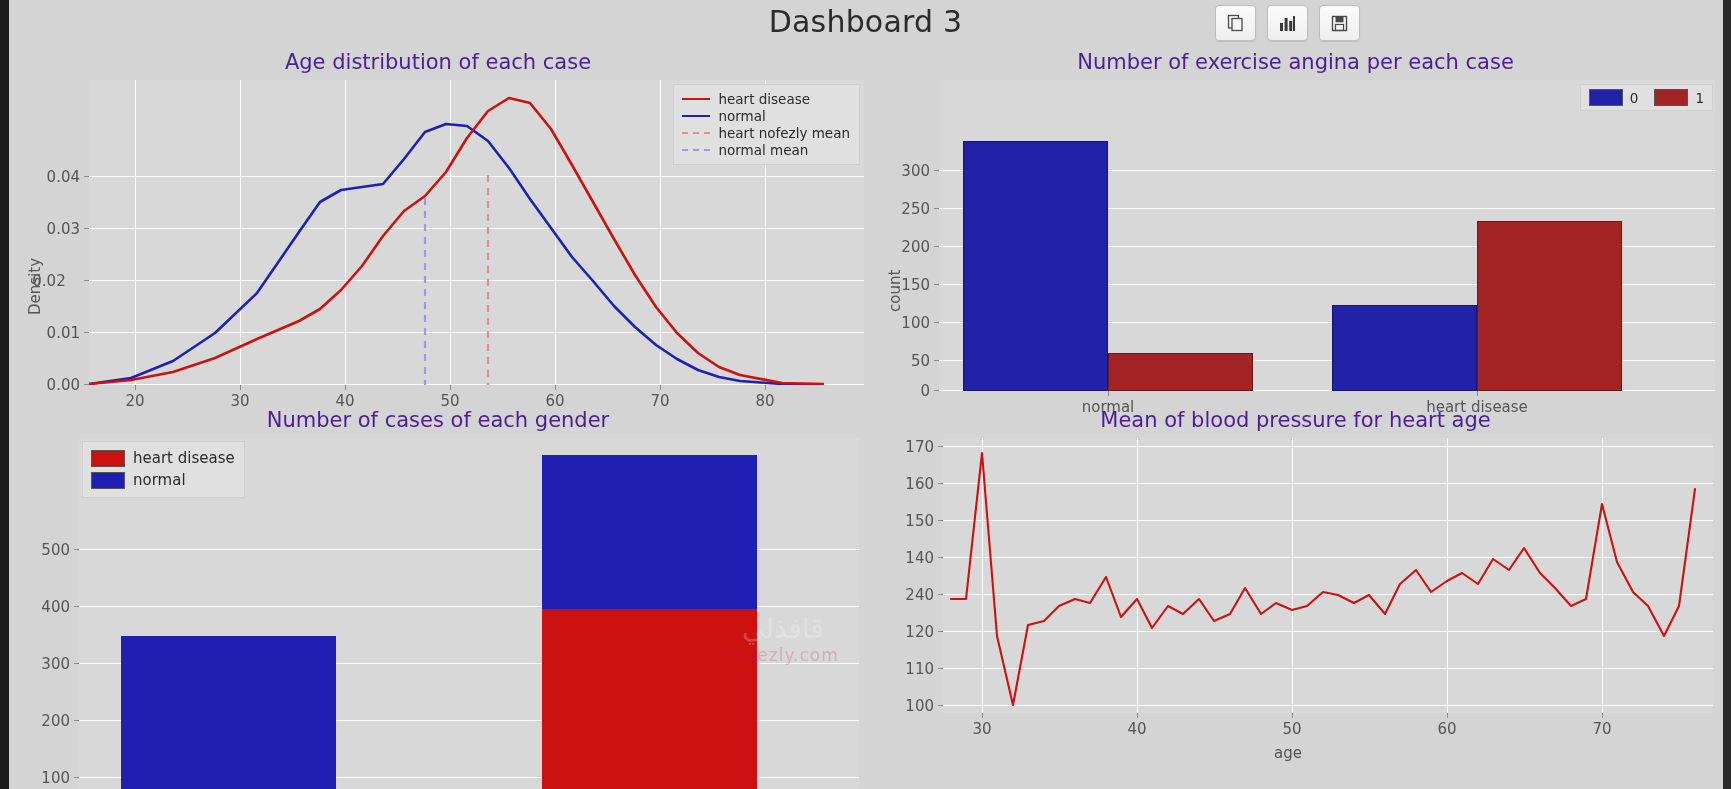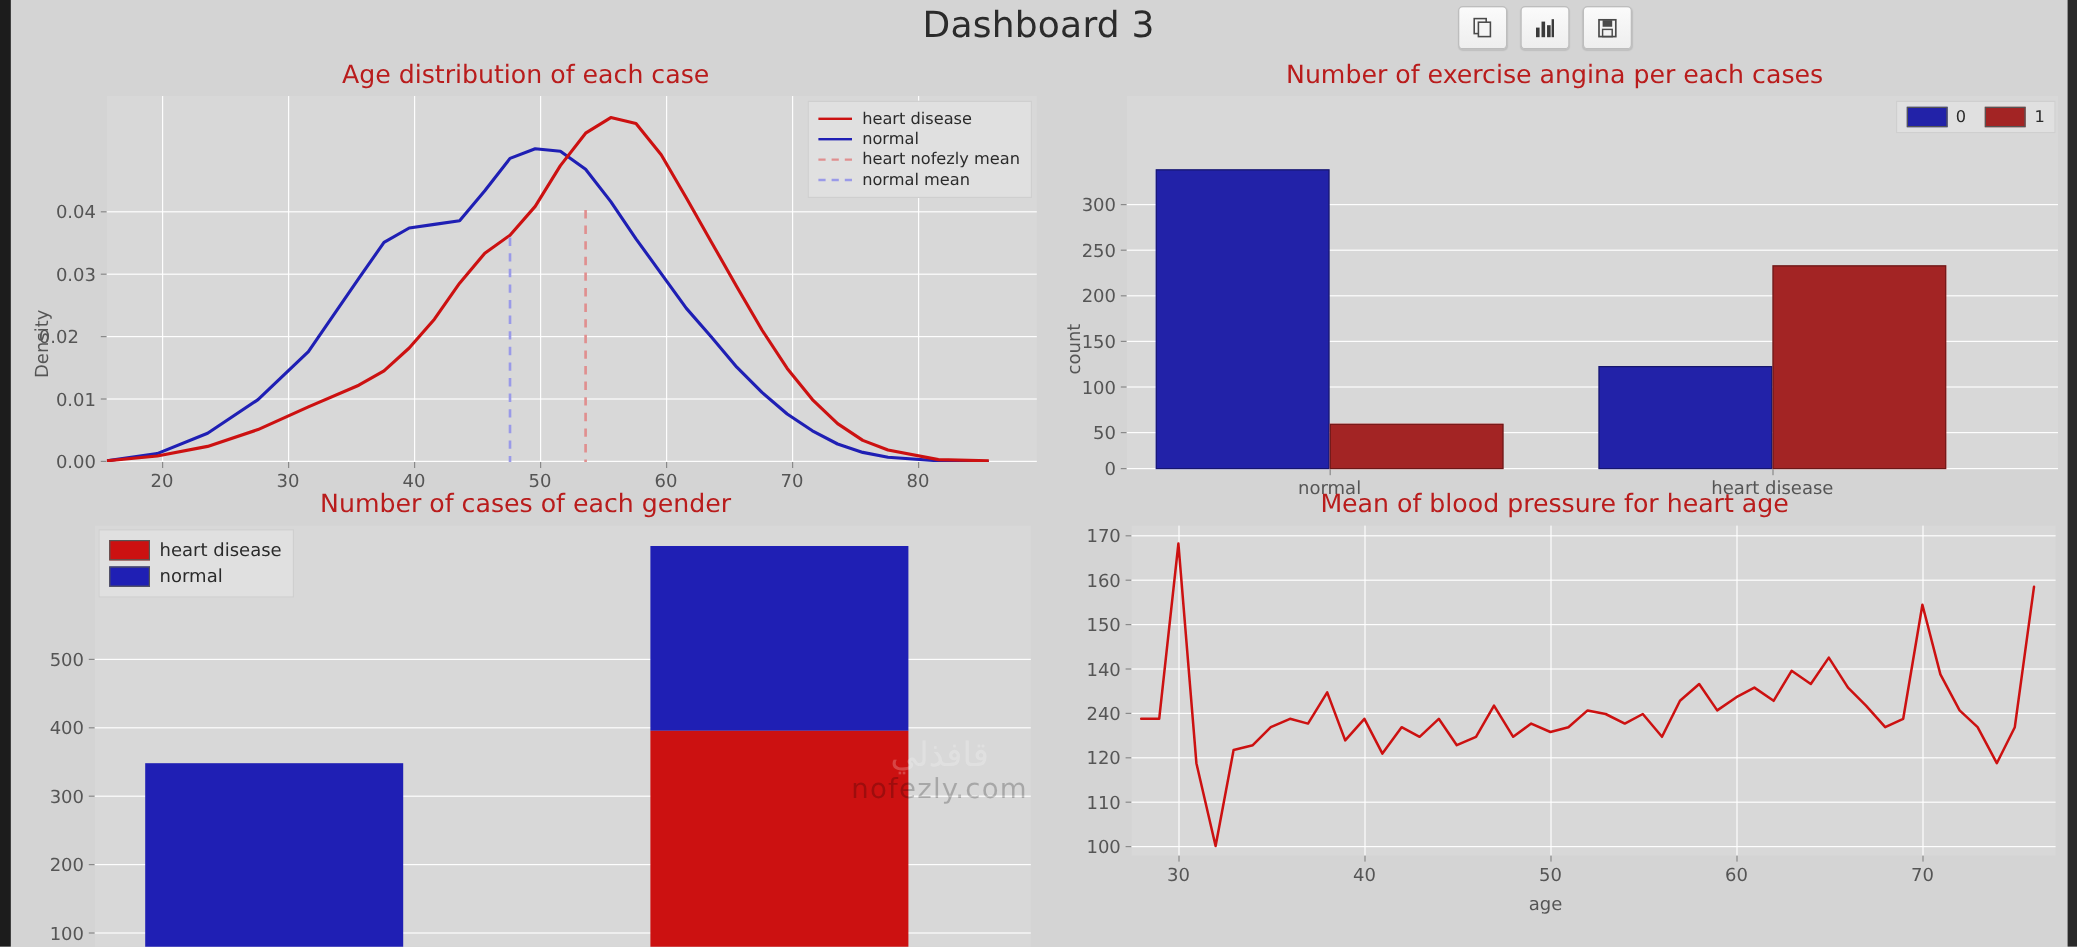--- a/index.html
+++ b/index.html
@@ -23,21 +23,21 @@
     background:linear-gradient(#fbfbfb,#eeeeee);
     display:flex;align-items:center;justify-content:center;
     box-shadow:0 1px 1px rgba(0,0,0,.10);
   }
   .tool-btn svg{display:block;}
 
   
   .panel{position:absolute;}
   .panel-title{
     position:absolute;left:0;top:0;width:100%;text-align:center;
-    font-size:21px;color:#b91c1c;
+    font-size:21px;color:#4c1d95;
   }
   .plot{position:absolute;background:#d8d8d8;}
   .axis-label-y{
     position:absolute;transform-origin:0 0;transform:rotate(-90deg);
     font-size:15px;color:#555;white-space:nowrap;
   }
   .axis-label-x{position:absolute;font-size:15px;color:#555;text-align:center;}
   .tick-y{position:absolute;font-size:15px;color:#555;text-align:right;white-space:nowrap;}
   .tick-x{position:absolute;font-size:15px;color:#555;text-align:center;white-space:nowrap;}
   .tickmark-y{position:absolute;width:5px;height:1px;background:#8a8a8a;}
@@ -55,21 +55,21 @@
   .lg-dash{width:28px;height:0;border-top:2.4px dashed #000;}
   .lg-swatch{width:32px;height:15px;border:1px solid #555;}
   .legend-inline{display:flex;align-items:center;gap:7px;}
 
   .bar{position:absolute;}
   .bar-border{box-shadow:inset 0 0 0 1px rgba(0,0,0,.35);}
   .watermark{
     position:absolute;left:668px;top:612px;width:230px;text-align:center;
     opacity:.22;pointer-events:none;color:#fff;
   }
-  .wm-text{font-size:23px;letter-spacing:1px;color:#000000;}
+  .wm-text{font-size:17px;letter-spacing:1px;color:#be185d;}
   .wm-ar{font-size:28px;color:#ffffff;}
 </style>
 </head>
 <body>
 
 <div class="edge-left"></div>
 <div class="edge-right"></div>
 
 <div class="header">
   <div class="dash-title">Dashboard 3</div>
@@ -174,21 +174,21 @@
   <div class="tick-x" style="left:102px;top:342px;width:50px;">20</div>
   <div class="tick-x" style="left:207px;top:342px;width:50px;">30</div>
   <div class="tick-x" style="left:312px;top:342px;width:50px;">40</div>
   <div class="tick-x" style="left:417px;top:342px;width:50px;">50</div>
   <div class="tick-x" style="left:522px;top:342px;width:50px;">60</div>
   <div class="tick-x" style="left:627px;top:342px;width:50px;">70</div>
   <div class="tick-x" style="left:732px;top:342px;width:50px;">80</div>
 </div>
 
 <div class="panel" style="left:868px;top:50px;width:855px;height:340px;">
-  <div class="panel-title">Number of exercise angina per each cases</div>
+  <div class="panel-title">Number of exercise angina per each case</div>
 
   <div class="axis-label-y" style="left:18px;top:262px;">count</div>
 
   <div class="tick-y" style="left:0px;top:112px;width:62px;">300</div>
   <div class="tick-y" style="left:0px;top:150px;width:62px;">250</div>
   <div class="tick-y" style="left:0px;top:188px;width:62px;">200</div>
   <div class="tick-y" style="left:0px;top:226px;width:62px;">150</div>
   <div class="tick-y" style="left:0px;top:264px;width:62px;">100</div>
   <div class="tick-y" style="left:0px;top:302px;width:62px;">50</div>
   <div class="tick-y" style="left:0px;top:332px;width:62px;">0</div>

